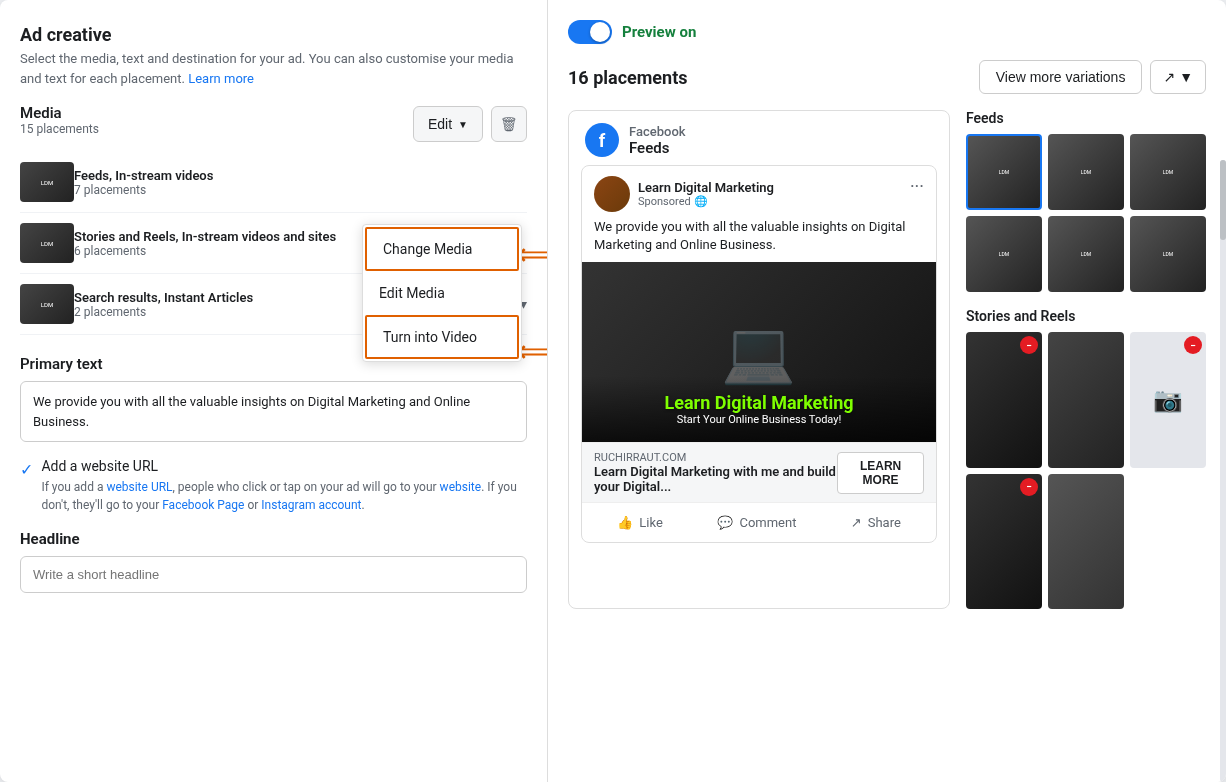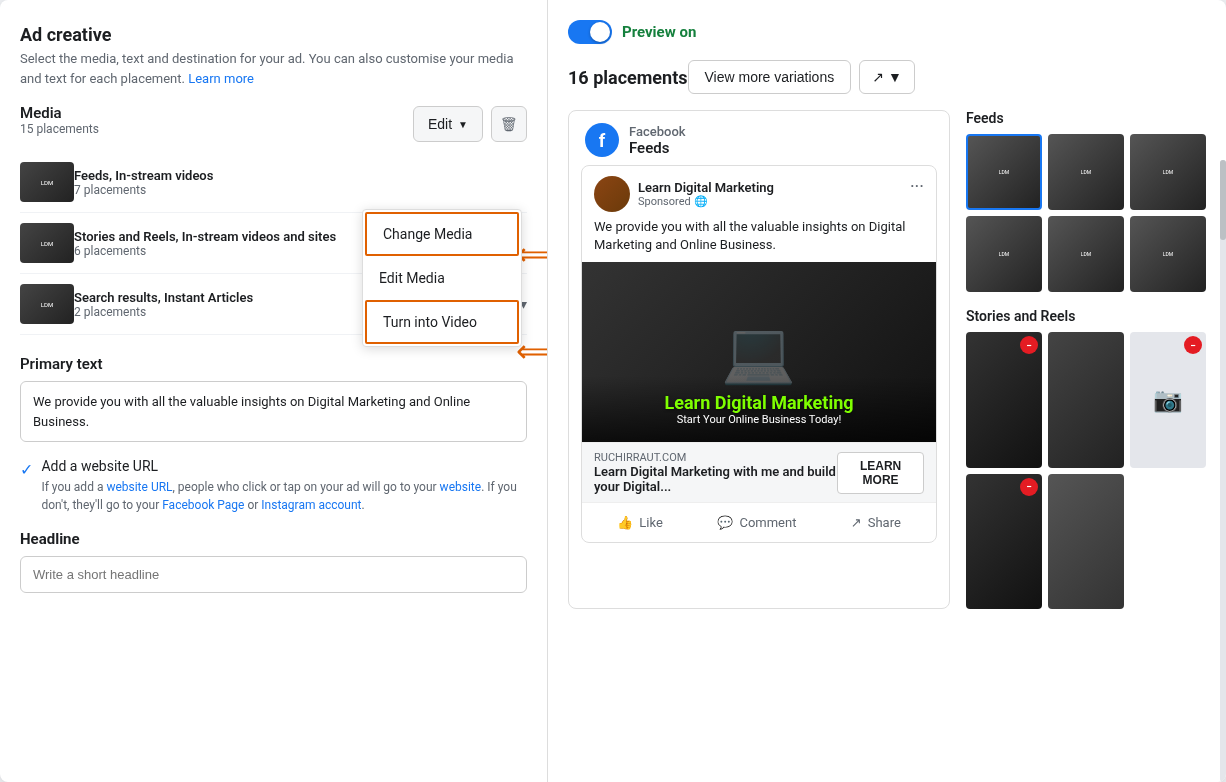--- a/index.html
+++ b/index.html
@@ -89,21 +89,21 @@
       border: 1px solid #ccc;
       border-radius: 6px;
       background: #f5f6f7;
       cursor: pointer;
       font-size: 14px;
       color: #606770;
     }
     
     .dropdown-menu {
       position: absolute;
-      top: 209px;
+      top: 224px;
       left: 362px;
       background: #fff;
       border: 1px solid #ddd;
       border-radius: 4px;
       box-shadow: 0 2px 12px rgba(0,0,0,0.15);
       width: 160px;
       z-index: 100;
     }
     .dropdown-item {
       padding: 12px 16px;
@@ -260,20 +260,21 @@
       box-shadow: 0 1px 3px rgba(0,0,0,0.3);
     }
     .preview-label {
       font-size: 15px;
       font-weight: 700;
       color: #15803d;
     }
     .placements-row {
       display: flex;
       align-items: center;
+      justify-content: space-between;
       margin-bottom: 16px;
       margin-top: 13px;
     }
     .placements-count {
       font-size: 18px;
       font-weight: 700;
       color: #1c1e21;
     }
     .placements-actions {
       display: flex;

